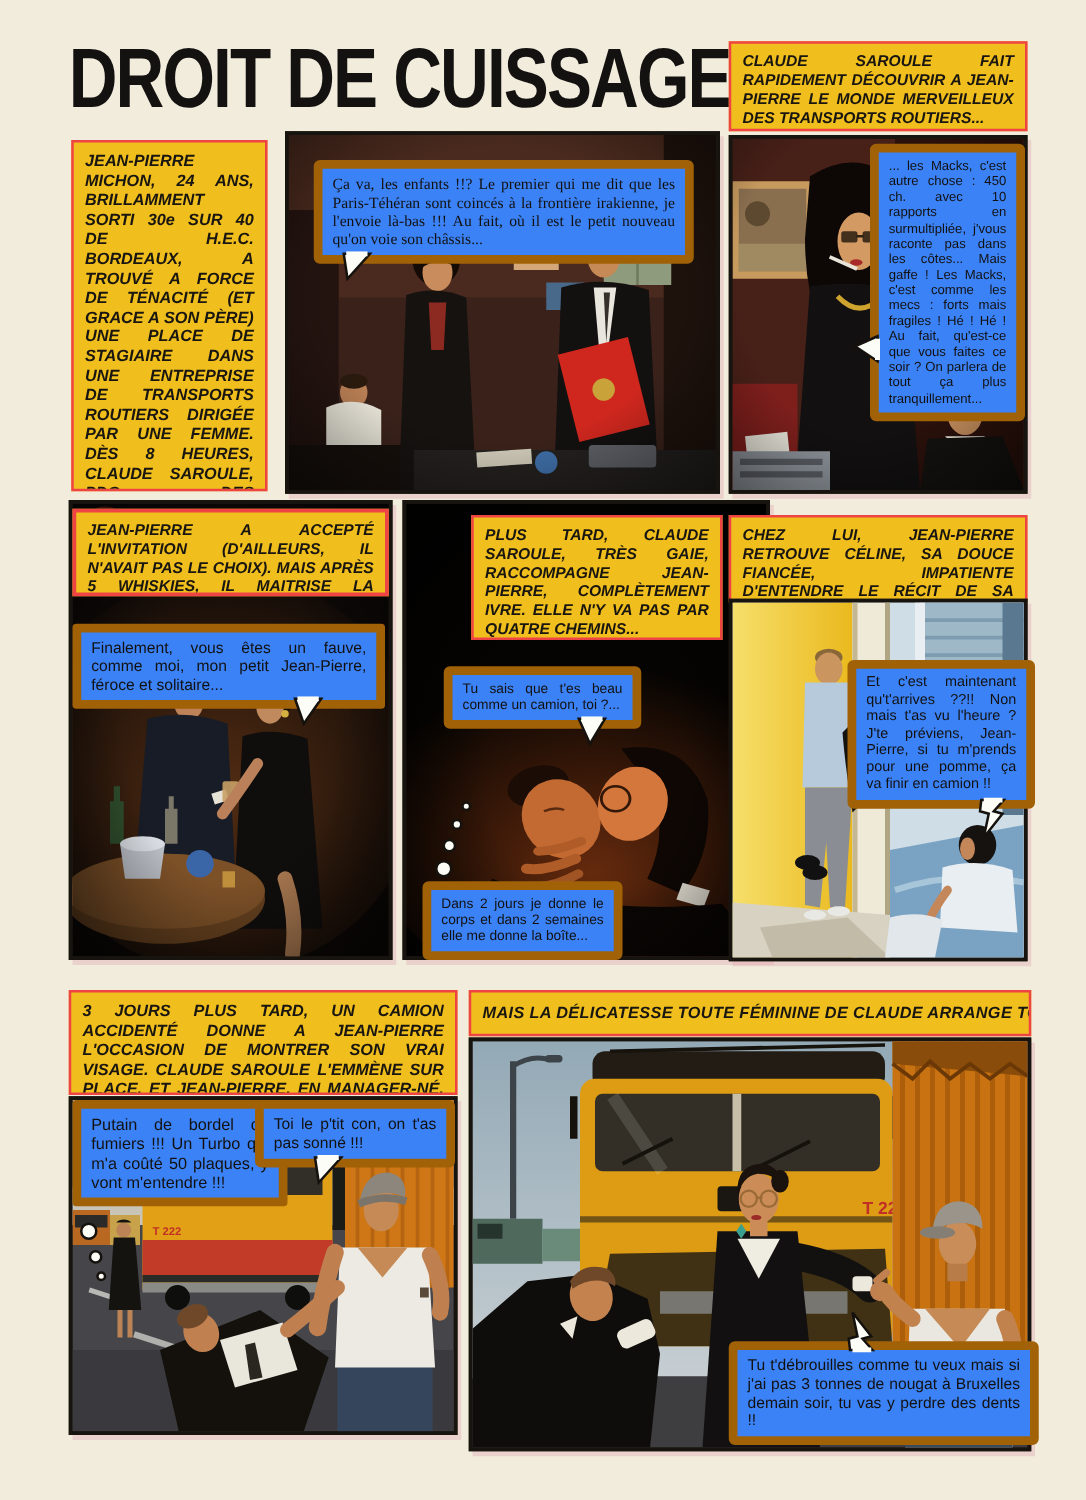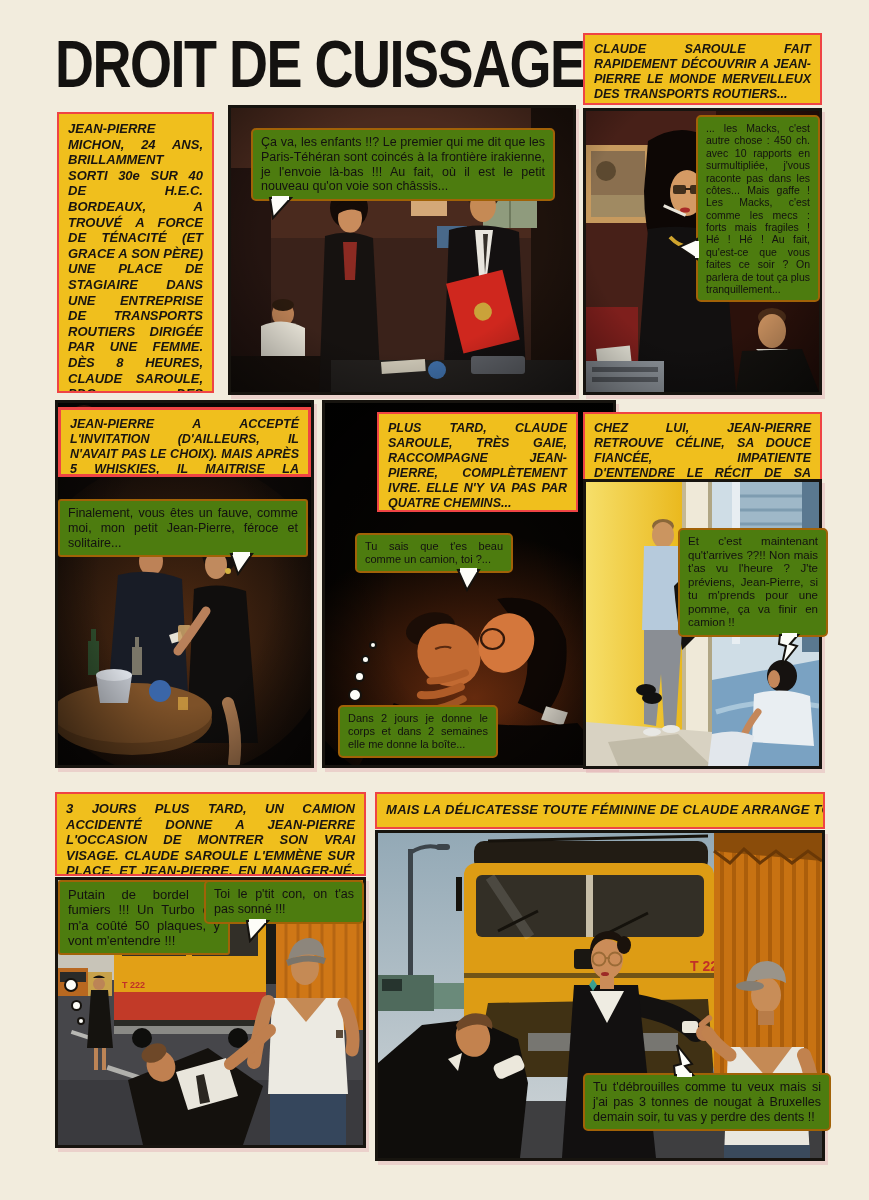--- a/index.html
+++ b/index.html
@@ -6,40 +6,40 @@
   .page{position:relative;width:869px;height:1200px;background:#f2ecdd;overflow:hidden;
         font-family:"Liberation Sans", sans-serif;}
   .title{position:absolute;left:55px;top:24px;font-size:54px;font-weight:700;color:#141210;
          letter-spacing:-1.5px;white-space:nowrap;transform:scaleY(1.25);transform-origin:left top;}
   .caption{position:absolute;background:#f0bf1d;border:2px solid #ef4444;color:#191511;
            font-style:italic;font-weight:700;text-align:justify;box-sizing:border-box;
            padding:7px 9px;line-height:1.2;overflow:hidden;}
   .photo-panel{position:absolute;border:3px solid #17140f;box-sizing:border-box;overflow:visible;
                background:#241a14;box-shadow:3px 4px 0 rgba(224,160,168,.35);}
   .photo-panel > svg.photo{position:absolute;left:0;top:0;width:100%;height:100%;display:block;}
-  .bubble{position:absolute;background:#4d7c0f;border:2px solid #a16207;border-radius:5px;
+  .bubble{position:absolute;background:#3b82f6;border:7px solid #a16207;border-radius:5px;
           color:#131110;text-align:justify;box-sizing:border-box;padding:5px 8px;line-height:1.18;
           z-index:6;}
   .bubble .bt{display:block;}
   .tail{position:absolute;z-index:7;}
   .dot{position:absolute;background:#fdfdf8;border:2px solid #15120e;border-radius:50%;
        box-sizing:border-box;z-index:6;}
 </style>
 </head>
 <body>
 
 <div class="page">
 
   <div class="title">DROIT DE CUISSAGE</div>
 
   <div class="caption" style="left:583px;top:33px;width:239px;height:72px;font-size:12.5px;">CLAUDE SAROULE FAIT RAPIDEMENT DÉCOUVRIR A JEAN-PIERRE LE MONDE MERVEILLEUX DES TRANSPORTS ROUTIERS...</div>
 
   <div class="caption" style="left:57px;top:112px;width:157px;height:281px;font-size:13px;">JEAN-PIERRE MICHON, 24 ANS, BRILLAMMENT SORTI 30e SUR 40 DE H.E.C. BORDEAUX, A TROUVÉ A FORCE DE TÉNACITÉ (ET GRACE A SON PÈRE) UNE PLACE DE STAGIAIRE DANS UNE ENTREPRISE DE TRANSPORTS ROUTIERS DIRIGÉE PAR UNE FEMME. DÈS 8 HEURES, CLAUDE SAROULE, PDG DES TRANSPORTS SAROULE, ARRIVE AU BUREAU...</div>
 
-  <div class="photo-panel" style="left:228px;top:105px;width:348px;height:290px;">
+  <div class="photo-panel" style="left:228px;top:105px;width:348px;height:290px;font-family:Liberation Serif, serif;">
     <svg class="photo" viewBox="0 0 342 284" preserveAspectRatio="none">
       <defs>
         <radialGradient id="v1" cx="50%" cy="45%" r="75%">
           <stop offset="55%" stop-color="#000" stop-opacity="0"></stop>
             <stop offset="100%" stop-color="#000" stop-opacity="0.5"></stop>
         </radialGradient>
       </defs>
       <rect width="342" height="284" fill="#3a221a"></rect>
       <rect width="342" height="130" fill="#4a2a1e"></rect>
       <rect x="300" width="42" height="284" fill="#1e120c"></rect>

